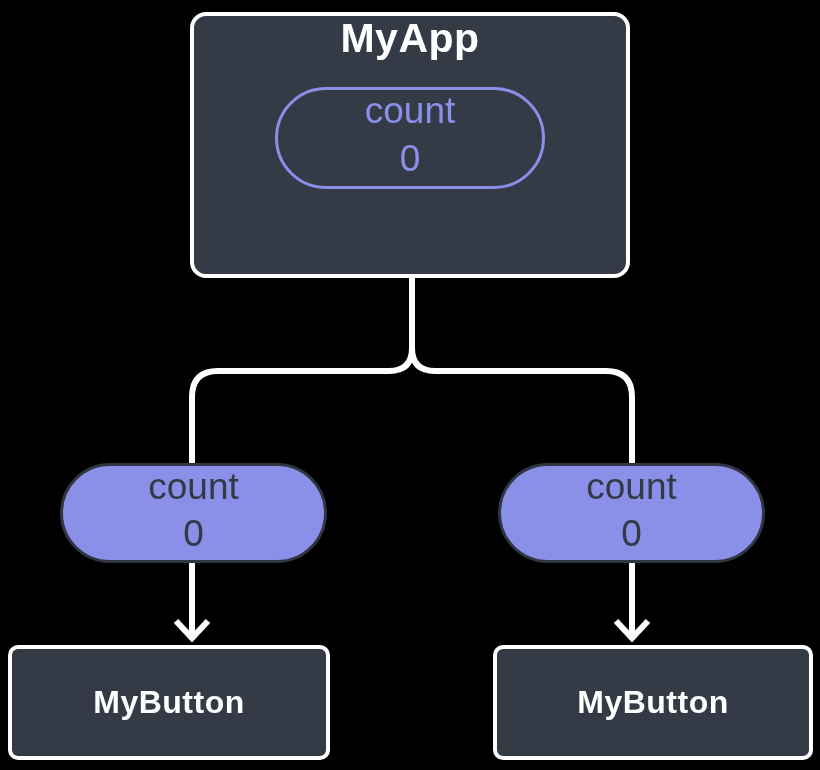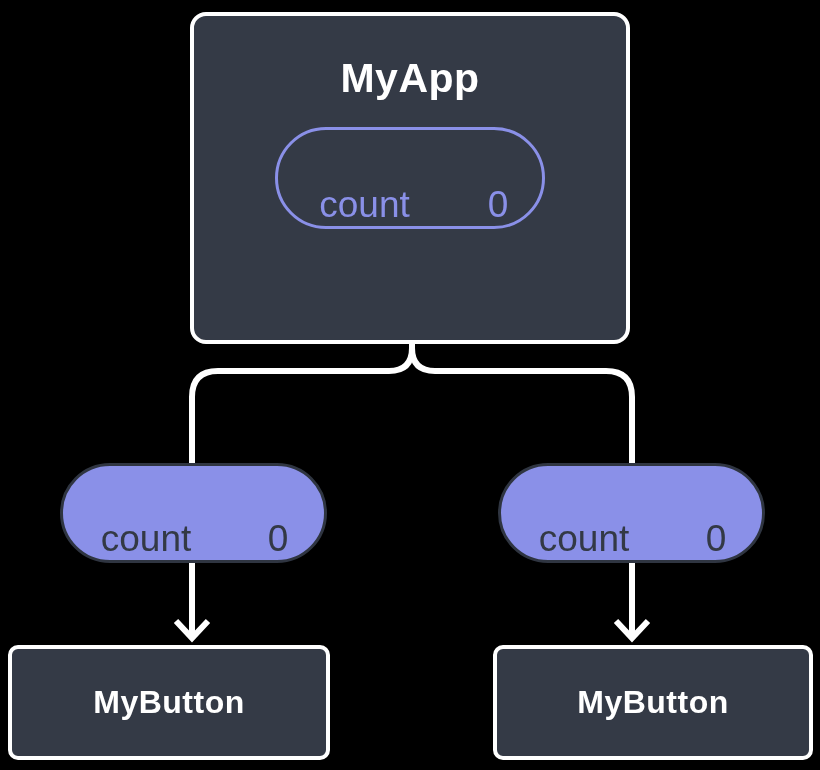--- a/index.html
+++ b/index.html
@@ -37,44 +37,43 @@
     align-items: center;
     color: #ffffff;
   }
   .node-title {
     font-weight: 700;
     letter-spacing: 0.5px;
     color: #ffffff;
   }
   #root-node {
     left: 190px; top: 12px;
-    width: 440px; height: 332px;
+    width: 440px; height: 266px;
     border-radius: 16px;
-    padding-top: 40px;
   }
   #root-node .node-title {
     font-size: 41px;
     line-height: 1.1;
   }
   .leaf-node {
     border-radius: 10px;
     justify-content: center;
   }
   .leaf-node .node-title {
     font-size: 32px;
   }
   #left-leaf  { left: 8px;   top: 645px; width: 322px; height: 115px; }
   #right-leaf { left: 493px; top: 645px; width: 320px; height: 115px; }
 
   
   .pill {
     box-sizing: border-box;
     display: flex;
-    flex-direction: row;
-    align-items: flex-end;
+    flex-direction: column;
+    align-items: center;
     font-size: 37px;
   }
   .pill .cell {
     display: flex;
     align-items: center;
     justify-content: center;
   }
   
   #state-pill {
     margin-top: 26px;

